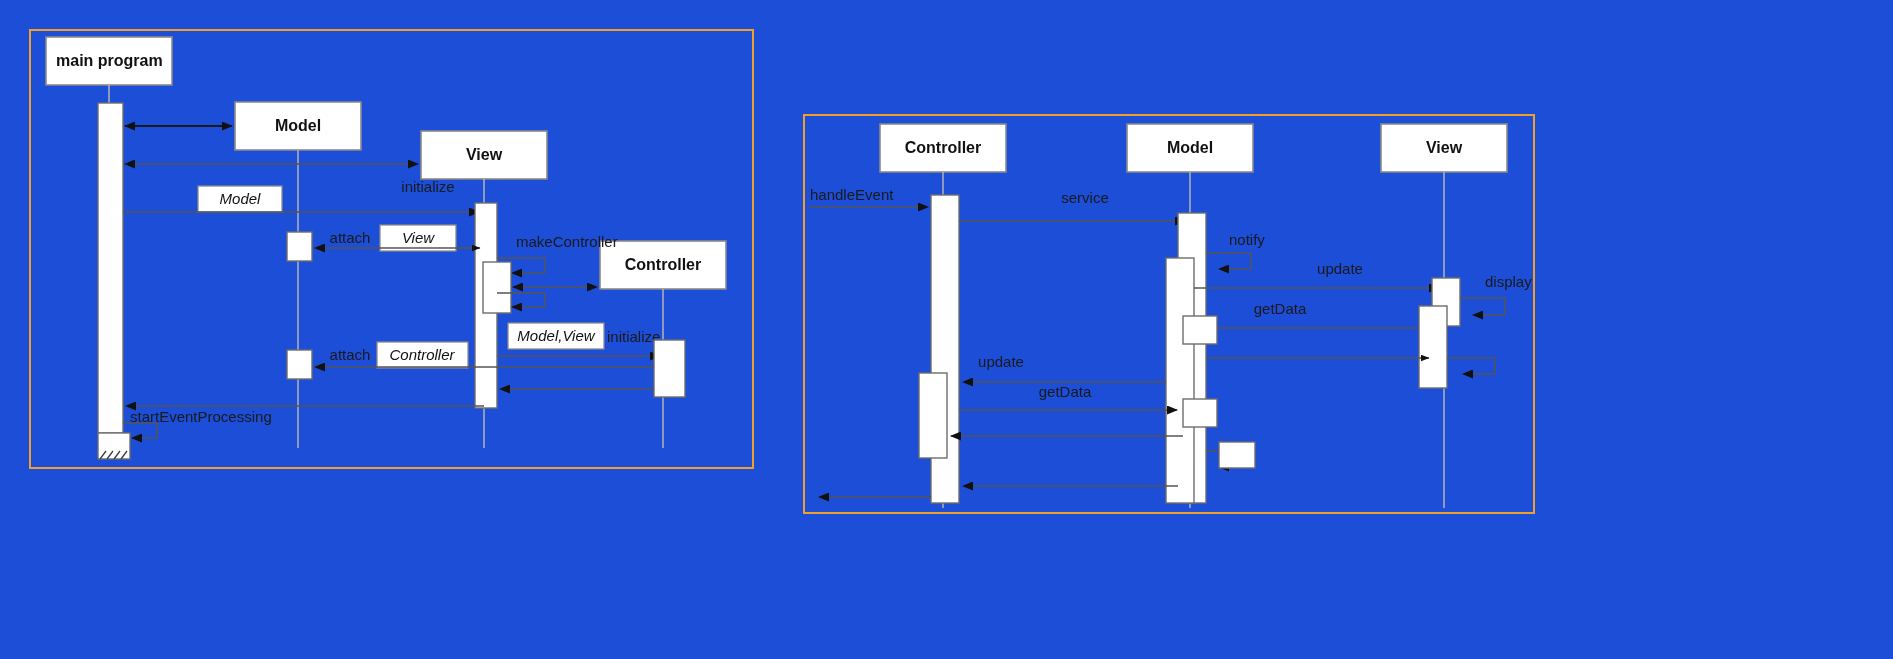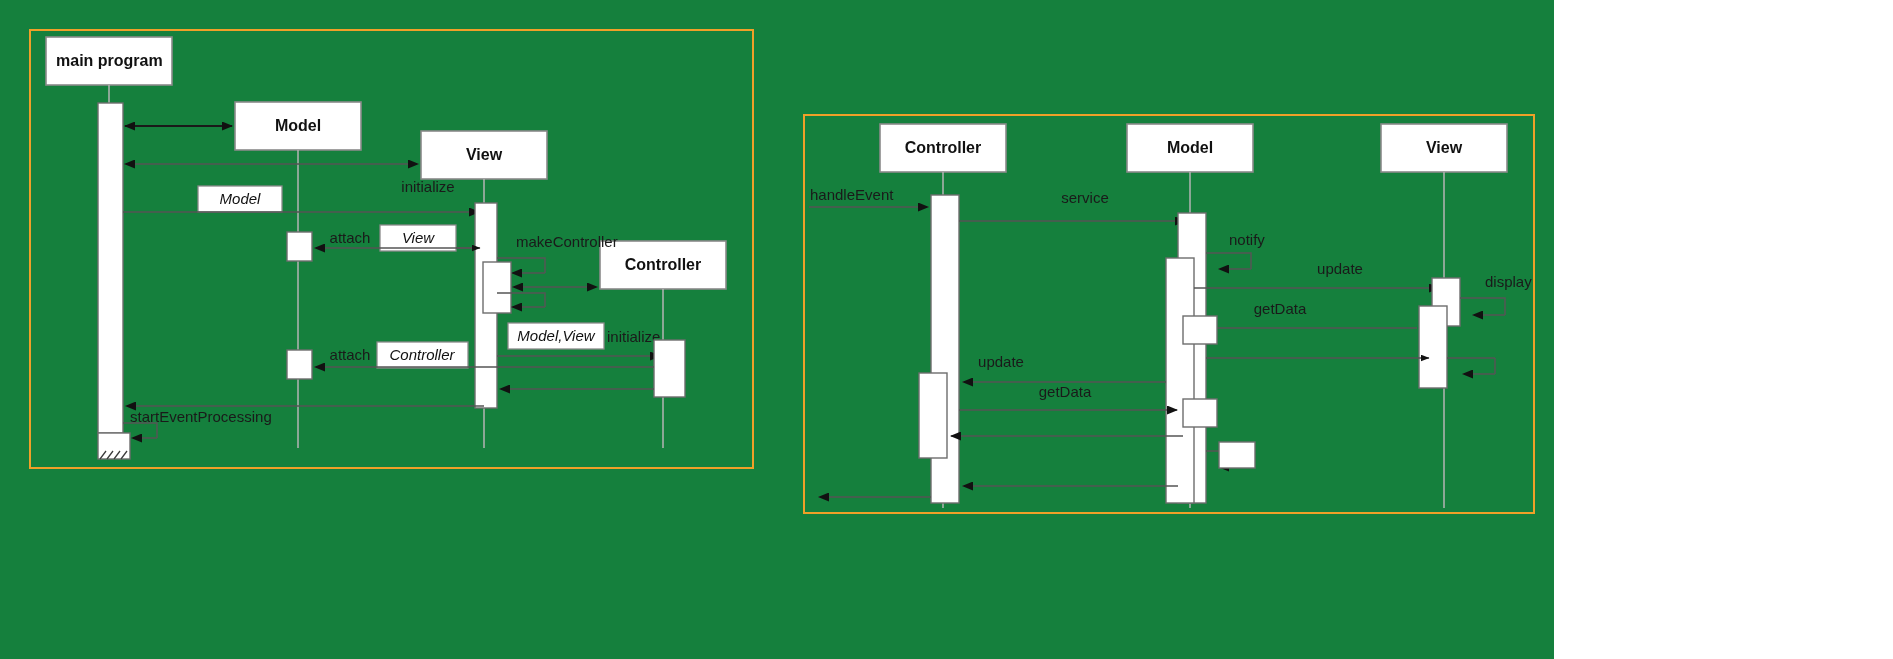--- a/index.html
+++ b/index.html
@@ -6,24 +6,23 @@
     margin: 0;
     padding: 0;
     background: #ffffff;
     width: 1893px;
     height: 659px;
     overflow: hidden;
     font-family: "Liberation Sans", sans-serif;
   }
   #root {
     position: relative;
-    width: 1530px;
+    width: 1893px;
     height: 659px;
-    background: #15803d;
-    padding-left: 24px;
+    background: #1d4ed8;
   }
   svg { display: block; }
   .lifeline-box {
     fill: #ffffff;
     stroke: #8a8a8a;
     stroke-width: 1.6;
   }
   .lifeline-title {
     font-family: "Liberation Sans", sans-serif;
     font-weight: bold;

